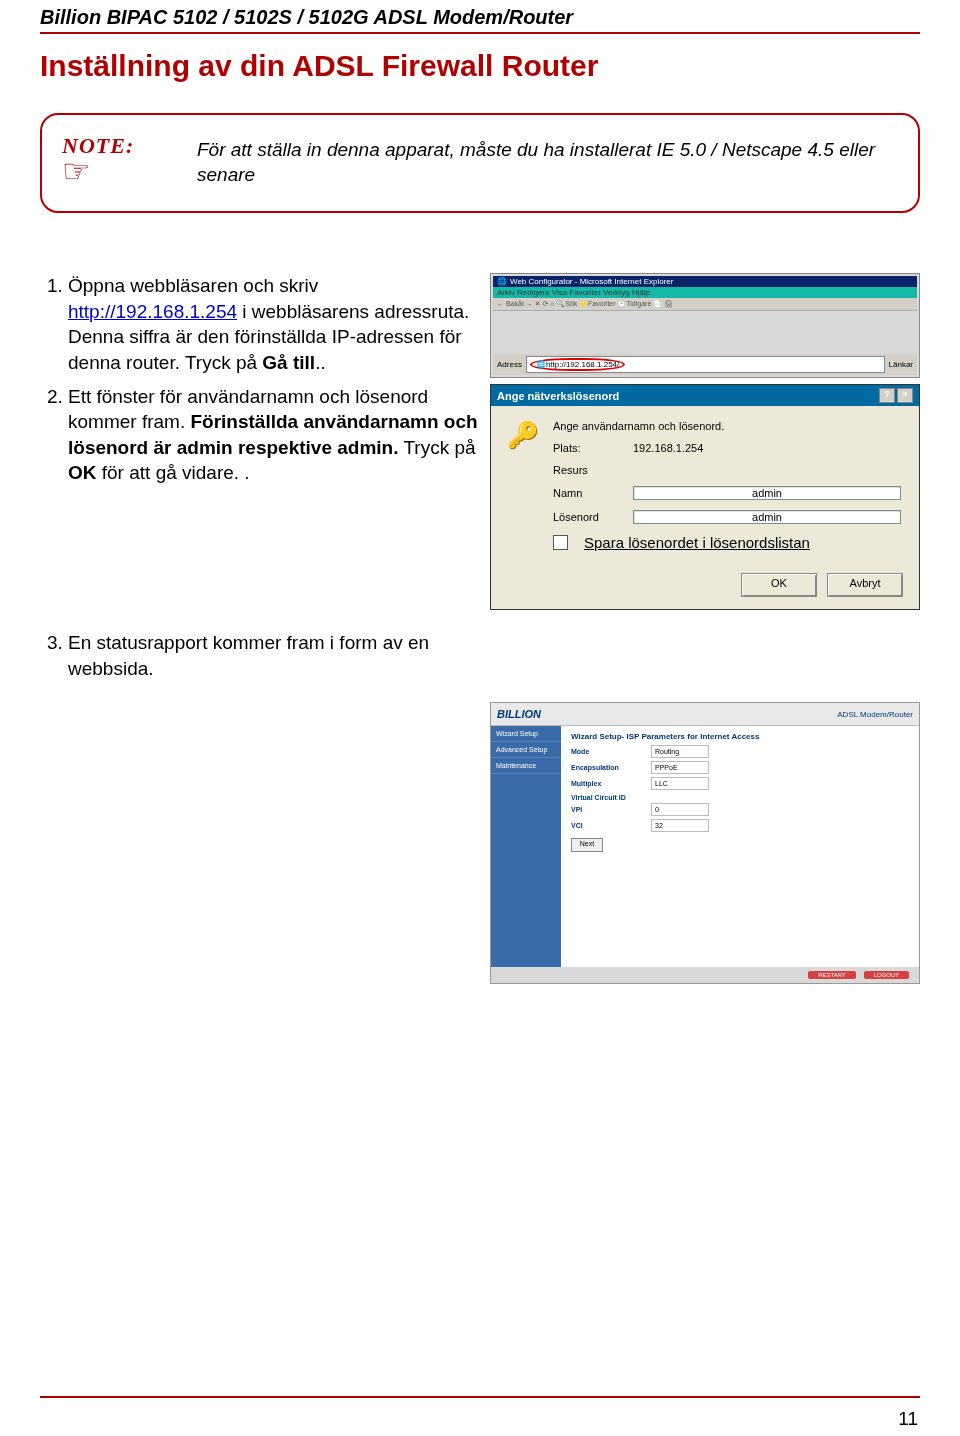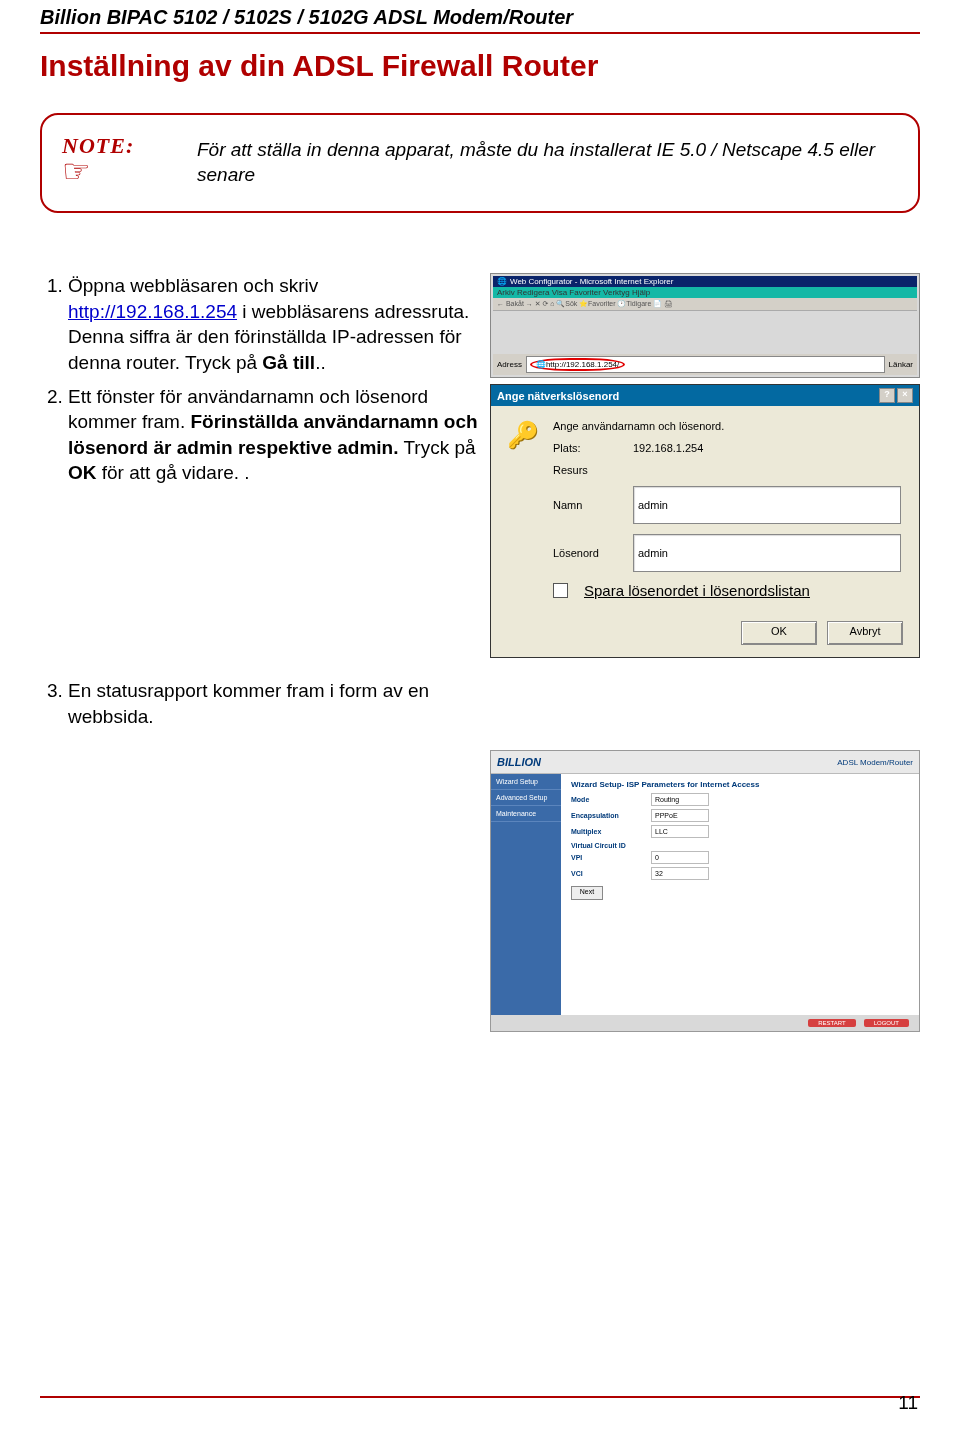--- a/index.html
+++ b/index.html
@@ -211,23 +211,24 @@
   .dlg-label {
     width: 80px;
   }
   .dlg-value {
     flex: 1;
   }
   .dlg-input {
     flex: 1;
     background: #fff;
     border: 1px solid #888;
-    padding: 12px 4px;
+    padding: 0 4px;
     font-size: 11px;
     box-shadow: inset 1px 1px 1px rgba(0,0,0,0.15);
+    text-align: center;
   }
   .dlg-check-row {
     display: flex;
     align-items: center;
     gap: 16px;
     font-size: 15px;
     margin: 4px 0 0 0;
     text-decoration: underline;
   }
   .dlg-check {
@@ -383,21 +384,21 @@
   .footer-hr {
     border: none;
     border-top: 2px solid #b00000;
     position: absolute;
     bottom: 30px;
     left: 40px;
     right: 40px;
   }
   .page-num {
     position: absolute;
-    bottom: 22px;
+    bottom: 6px;
     right: 42px;
     font-size: 19px;
   }
 </style>
 </head>
 <body>
 
 <div class="page">
   <div class="header-line">Billion BIPAC 5102 / 5102S / 5102G ADSL Modem/Router</div>
   <hr class="hr-top">

